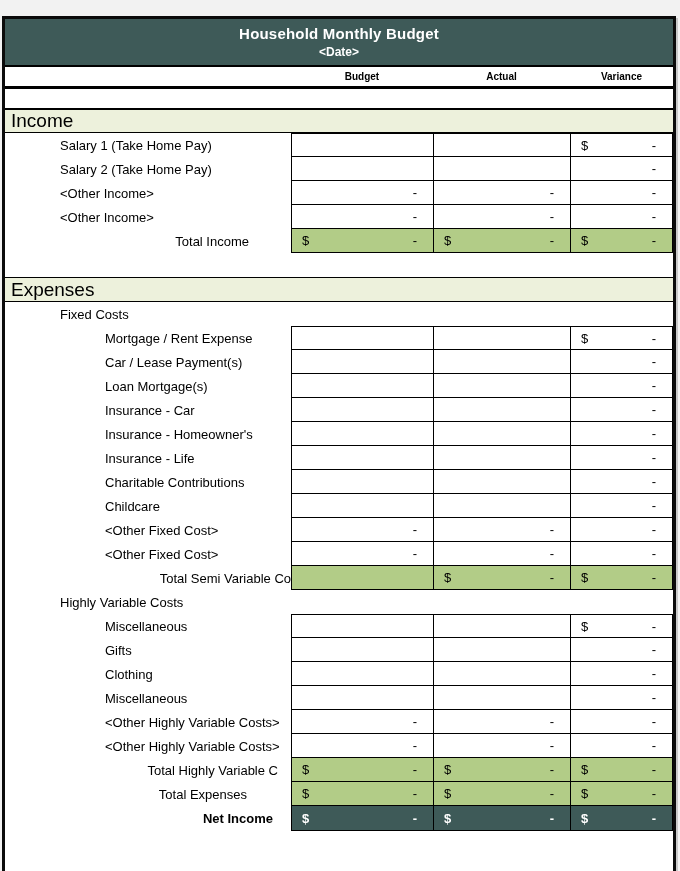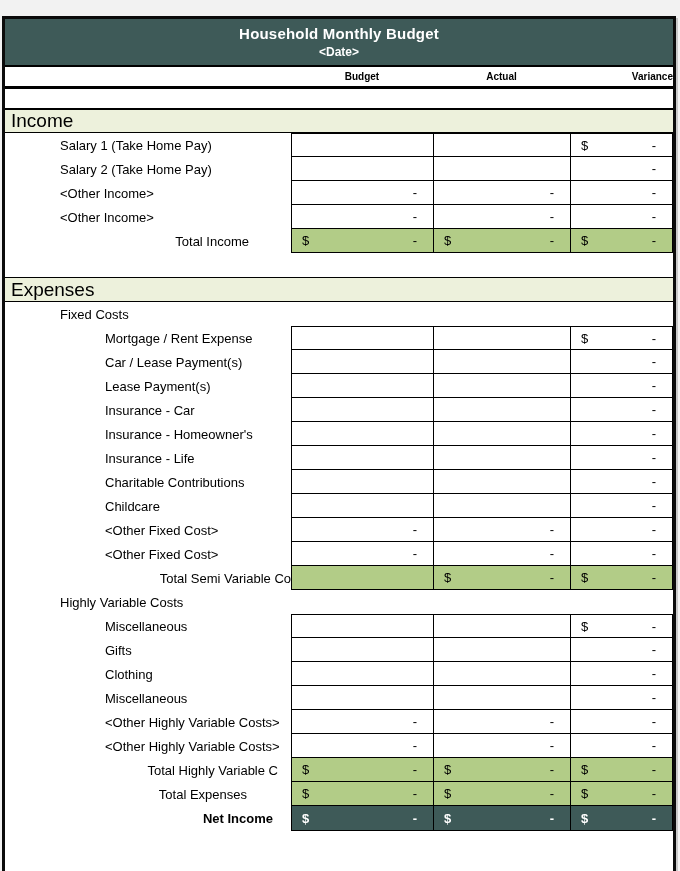--- a/index.html
+++ b/index.html
@@ -20,21 +20,21 @@
   }
   .titleband .t1{ font-size:15px; font-weight:bold; letter-spacing:.2px; }
   .titleband .t2{ font-size:12px; font-weight:bold; margin-top:3px; }
   
   .colheader{
     height:22px; border-bottom:3px solid #000;
     display:flex; align-items:center; font-weight:bold; font-size:10px; color:#000;
   }
   .colheader .sp{ width:286px; }
   .colheader .ch{ text-align:center; }
-  .colheader .ch.b{ width:142px; } .colheader .ch.a{ width:137px; } .colheader .ch.v{ width:103px;text-align:right; }
+  .colheader .ch.b{ width:142px; } .colheader .ch.a{ width:137px; } .colheader .ch.v{ width:103px; }
   .spacer1{ height:19px; }
   .spacer{ height:24px; }
   .filler{ flex:1; }
   
   .band{
     height:25px; background:var(--section-band,#edf1dc);
     border-top:2px solid #000; border-bottom:1px solid #000;
     display:flex; align-items:center; padding-left:6px; font-size:19px; color:#000;
   }
   .band.thin-top{ border-top:1px solid #000; }
@@ -172,21 +172,21 @@
         <div class="lab ind2">Car / Lease Payment(s)</div>
         <div class="cells bordered">
           <div class="c b"></div>
           <div class="c a"></div>
           <div class="c v">
             <span>-</span>
           </div>
         </div>
       </div>
       <div class="row">
-        <div class="lab ind2">Lease Payment(s)</div>
+        <div class="lab ind2">Loan Mortgage(s)</div>
         <div class="cells bordered">
           <div class="c b"></div>
           <div class="c a"></div>
           <div class="c v">
             <span>-</span>
           </div>
         </div>
       </div>
       <div class="row">
         <div class="lab ind2">Insurance - Car</div>

